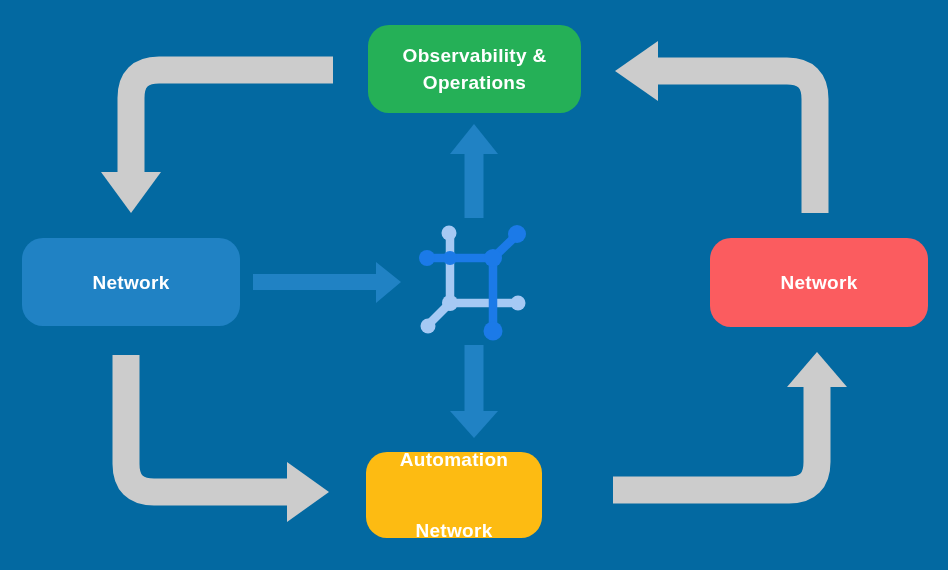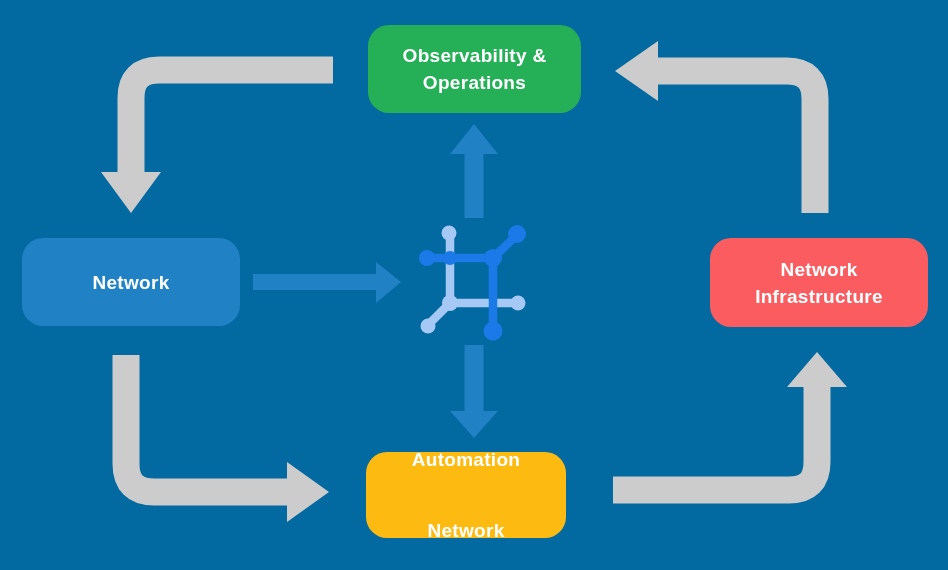--- a/index.html
+++ b/index.html
@@ -18,21 +18,21 @@
     align-items:center;justify-content:center;
     color:#ffffff;
     font-size:19px;font-weight:600;
     line-height:27px;letter-spacing:.3px;
     text-align:center;
     z-index:2;
   }
   #node-observability{left:368px;top:25px;width:213px;height:88px;background:#25B057;}
   #node-operations{left:22px;top:238px;width:218px;height:88px;background:#2082C4;}
   #node-infrastructure{left:710px;top:238px;width:218px;height:89px;background:#FB5C5F;}
-  #node-automation{left:366px;top:452px;width:200px;height:86px;background:#FDBB12;gap:44px;}
+  #node-automation{left:366px;top:452px;width:176px;height:86px;background:#FDBB12;gap:44px;}
 </style>
 </head>
 <body>
 
 <div class="stage">
 
   <svg class="arrow-canvas" viewBox="0 0 948 570" aria-hidden="true">
 
     <g>
       <path d="M 333,70 H 159 Q 131,70 131,98 V 172" fill="none" stroke="#CCCCCC" stroke-width="27"></path>
@@ -93,21 +93,20 @@
     <span>Observability &amp;</span>
     <span>Operations</span>
   </div>
 
   <div class="node" id="node-operations">
     <span>Network</span>
   </div>
 
   <div class="node" id="node-infrastructure">
     <span>Network</span>
-    <span>Infrastructure</span>
   </div>
 
   <div class="node" id="node-automation">
     <span>Automation</span>
     <span>Network</span>
   </div>
 
 </div>
 
 </body></html>

